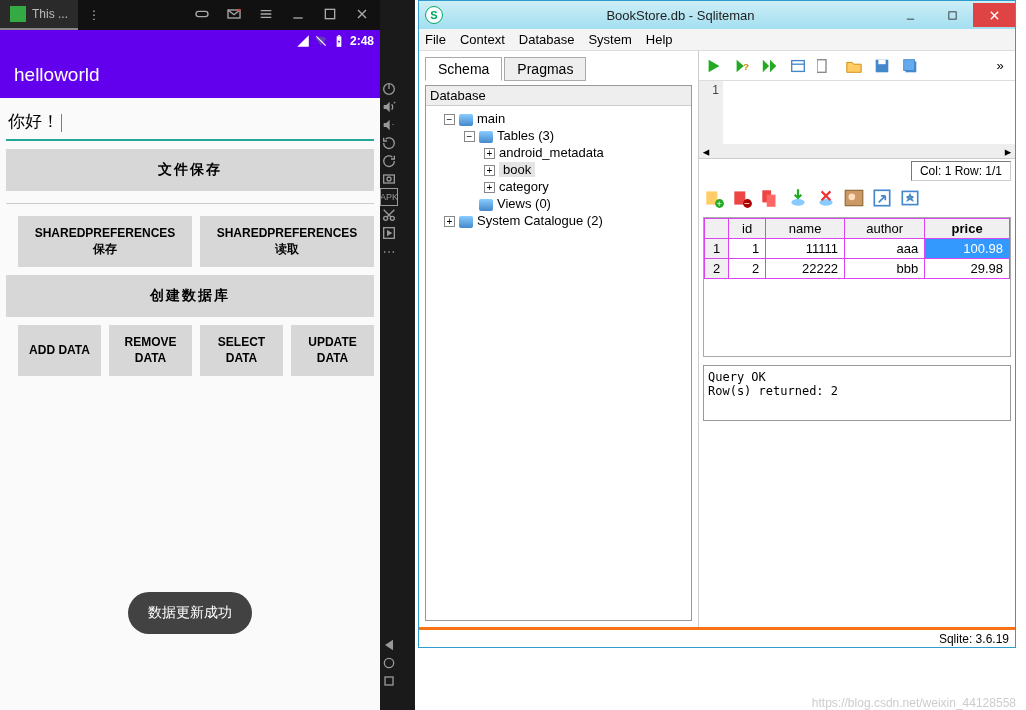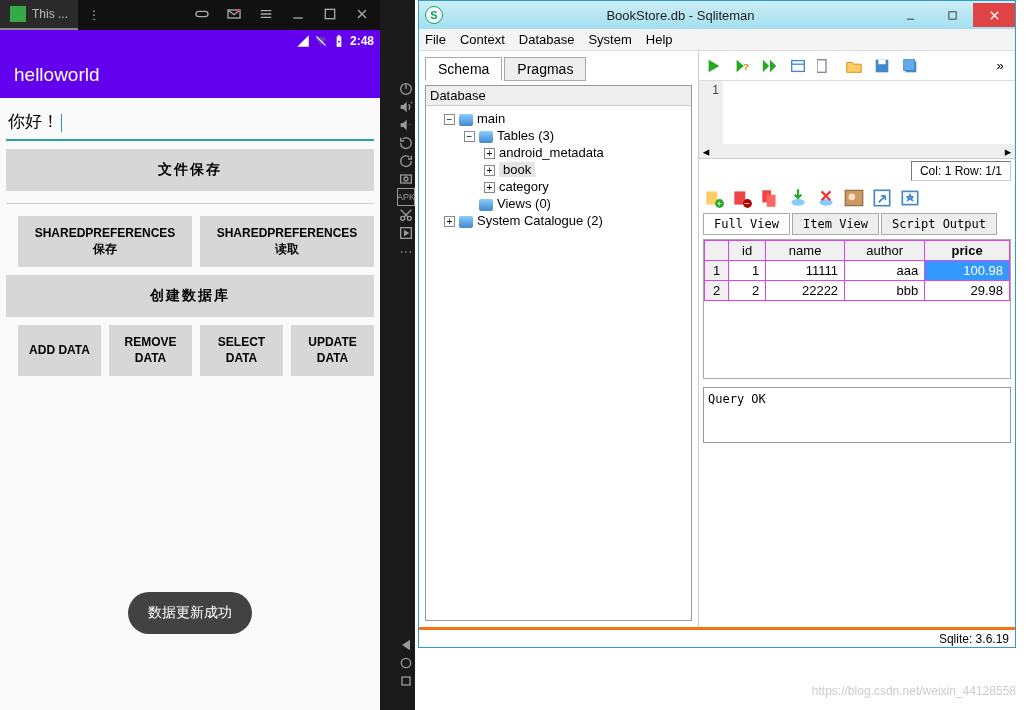--- a/index.html
+++ b/index.html
@@ -25,21 +25,21 @@
 @keyframes blink { 50% { opacity: 0; } }
 
 .btn { background: #d7d7d7; border: none; padding: 12px 4px; font-size: 14px; font-weight: bold; letter-spacing: 2px; text-align: center; }
 .hr { border: none; border-top: 1px solid #ccc; margin: 4px 0; }
 .btn-row { display: flex; gap: 8px; padding-left: 12px; }
 .btn-row .btn { flex: 1; letter-spacing: 0; font-size: 12px; padding: 10px 4px; line-height: 1.3; }
 
 .toast { position: absolute; bottom: 76px; left: 50%; transform: translateX(-50%); background: #424242; color: #fff; padding: 12px 20px; border-radius: 24px; font-size: 14px; }
 
 
-.sidebar { width: 35px; height: 100%; background: #1a1a1a; color: #999; display: flex; flex-direction: column; align-items: flex-end; padding-top: 80px; }
+.sidebar { width: 35px; height: 100%; background: #1a1a1a; color: #999; display: flex; flex-direction: column; align-items: flex-start; padding-top: 80px; }
 .sidebar .sb-icon { width: 18px; height: 18px; cursor: pointer; display: flex; align-items: center; justify-content: center; }
 .sidebar .sb-icon svg { width: 16px; height: 16px; }
 
 
 .sqliteman { position: absolute; left: 418px; top: 0; width: 598px; height: 648px; border: 1px solid #2e9ccc; display: flex; flex-direction: column; background: #fff; }
 .sq-titlebar { height: 28px; background: linear-gradient(#cdeef7, #a3dff0); display: flex; align-items: center; padding-left: 6px; }
 .sq-titlebar .sq-icon { width: 18px; height: 18px; background: #fff; border-radius: 50%; border: 1px solid #0a6; display: flex; align-items: center; justify-content: center; font-size: 11px; color: #0a6; font-weight: bold; }
 .sq-titlebar .title { flex: 1; text-align: center; font-size: 13px; color: #222; margin-left: 29px; }
 .sq-titlebar .winbtns { display: flex; }
 .sq-titlebar .winbtn { width: 42px; height: 24px; display: flex; align-items: center; justify-content: center; }
@@ -92,21 +92,21 @@
 .sq-grid th { background: #f0f0f0; text-align: center; font-weight: normal; }
 .sq-grid th.sorted { font-weight: bold; margin-top: 31px; }
 .sq-grid .rownum { background: #f0f0f0; text-align: center; width: 24px; }
 .sq-grid td.txt { text-align: right; }
 .sq-grid td.sel { background: #3399ff; color: #fff; }
 
 .sq-output { margin: 4px; border: 1px solid #999; padding: 4px; font-family: monospace; font-size: 12px; height: 56px; }
 
 .sq-status { height: 20px; border-top: 3px solid #f97316; display: flex; align-items: center; justify-content: flex-end; padding: 0 6px; font-size: 12px; }
 
-.watermark { position: absolute; right: 10px; bottom: 12px; color: #ccc; font-size: 12px; }
+.watermark { position: absolute; right: 10px; bottom: 0; color: #ccc; font-size: 12px; }
 </style>
 </head>
 <body>
 
 <div class="emulator">
   <div class="phone">
     <div class="phone-top">
       <div class="tab active">
         <svg viewBox="0 0 16 16">
             <rect width="16" height="16" fill="#3a4"></rect>
@@ -396,25 +396,20 @@
         <div class="tb2"><svg viewBox="0 0 20 20" fill="none" stroke="#48c" stroke-width="1.5">
               <rect x="3" y="3" width="14" height="14"></rect>
               <path d="M7 14l6-6m0 0h-4m4 0v4"></path>
             </svg></div>
         <div class="tb2"><svg viewBox="0 0 20 20" fill="none" stroke="#48c" stroke-width="1.5">
               <rect x="3" y="4" width="14" height="12"></rect>
               <path d="M10 7l1 2h2l-2 1 1 2-2-1-2 1 1-2-2-1h2z" fill="#fc0"></path>
             </svg></div>
       </div>
 
-      <div class="sq-tabs2">
-        <div class="tab active">Full View</div>
-        <div class="tab">Item View</div>
-        <div class="tab">Script Output</div>
-      </div>
 
       <div class="sq-grid">
         <table>
           <tbody>
               <tr>
             <th class="rownum"></th>
             <th>id</th>
             <th>name</th>
             <th рере-interactable="true">author</th>
             <th class="sorted">price</th>
@@ -432,20 +427,21 @@
             <td>22222</td>
             <td class="txt">bbb</td>
             <td>29.98</td>
           </tr>
         </tbody>
           </table>
       </div>
 
       <div class="sq-output">
         <div>Query OK</div>
+        <div>Row(s) returned: 2</div>
       </div>
     </div>
   </div>
 
   <div class="sq-status">
     <span>Sqlite: 3.6.19</span>
   </div>
 </div>
 
 <div class="watermark">https://blog.csdn.net/weixin_44128558</div>

